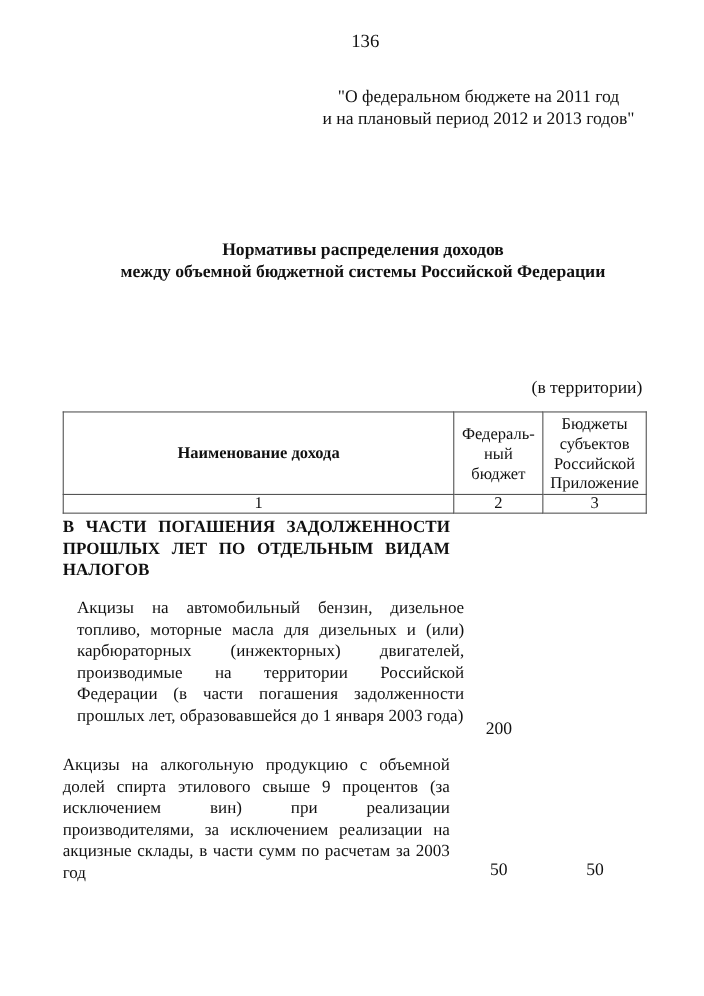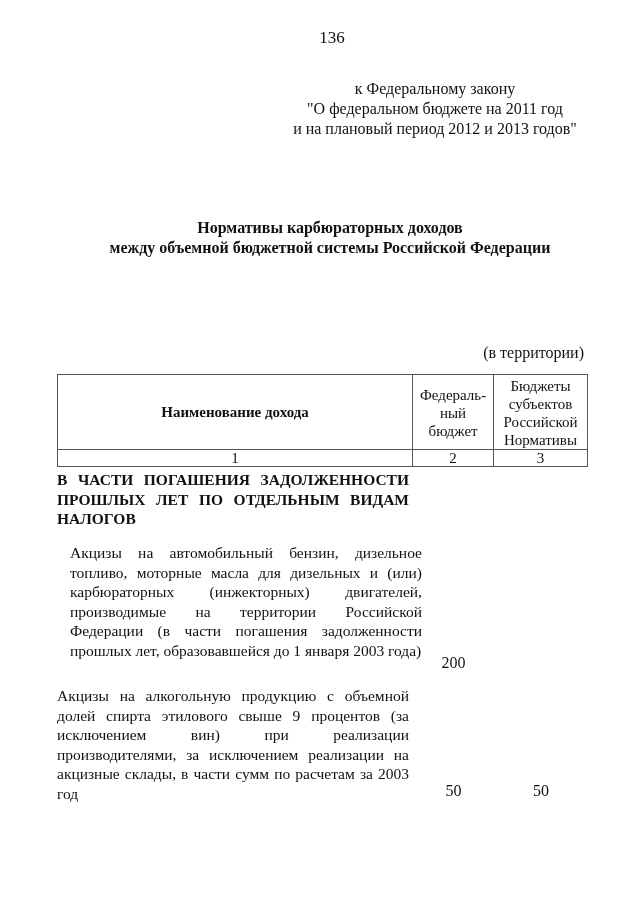--- a/index.html
+++ b/index.html
@@ -113,27 +113,26 @@
     .v1-fed { top: 654px; left: 413px; width: 81px; }
     .v2-fed { top: 782px; left: 413px; width: 81px; }
     .v2-reg { top: 782px; left: 494px; width: 94px; }
   </style>
 </head>
 <body>
 
 <div class="page-number">136</div>
 
 <div class="appendix">
-  <div>к Федеральному закону</div>
   <div>"О федеральном бюджете на 2011 год</div>
   <div>и на плановый период  2012 и 2013 годов"</div>
 </div>
 
 <div class="title">
-  <div>Нормативы карбюраторных доходов</div>
+  <div>Нормативы распределения доходов</div>
   <div>между объемной бюджетной системы Российской Федерации</div>
 </div>
 
 <div class="units">(в территории)</div>
 
 <table class="header-table">
   <colgroup>
     <col class="col-name">
     <col class="col-fed">
     <col class="col-reg">
@@ -143,21 +142,21 @@
     <td class="th-name">Наименование дохода</td>
     <td class="th-fed">
       <div>Федераль-</div>
       <div>ный</div>
       <div>бюджет</div>
     </td>
     <td class="th-reg">
       <div>Бюджеты</div>
       <div>субъектов</div>
       <div>Российской</div>
-      <div>Нормативы</div>
+      <div>Приложение</div>
     </td>
   </tr>
   <tr class="idx-row">
     <td>1</td>
     <td>2</td>
     <td>3</td>
   </tr>
 </tbody>
   </table>
 

